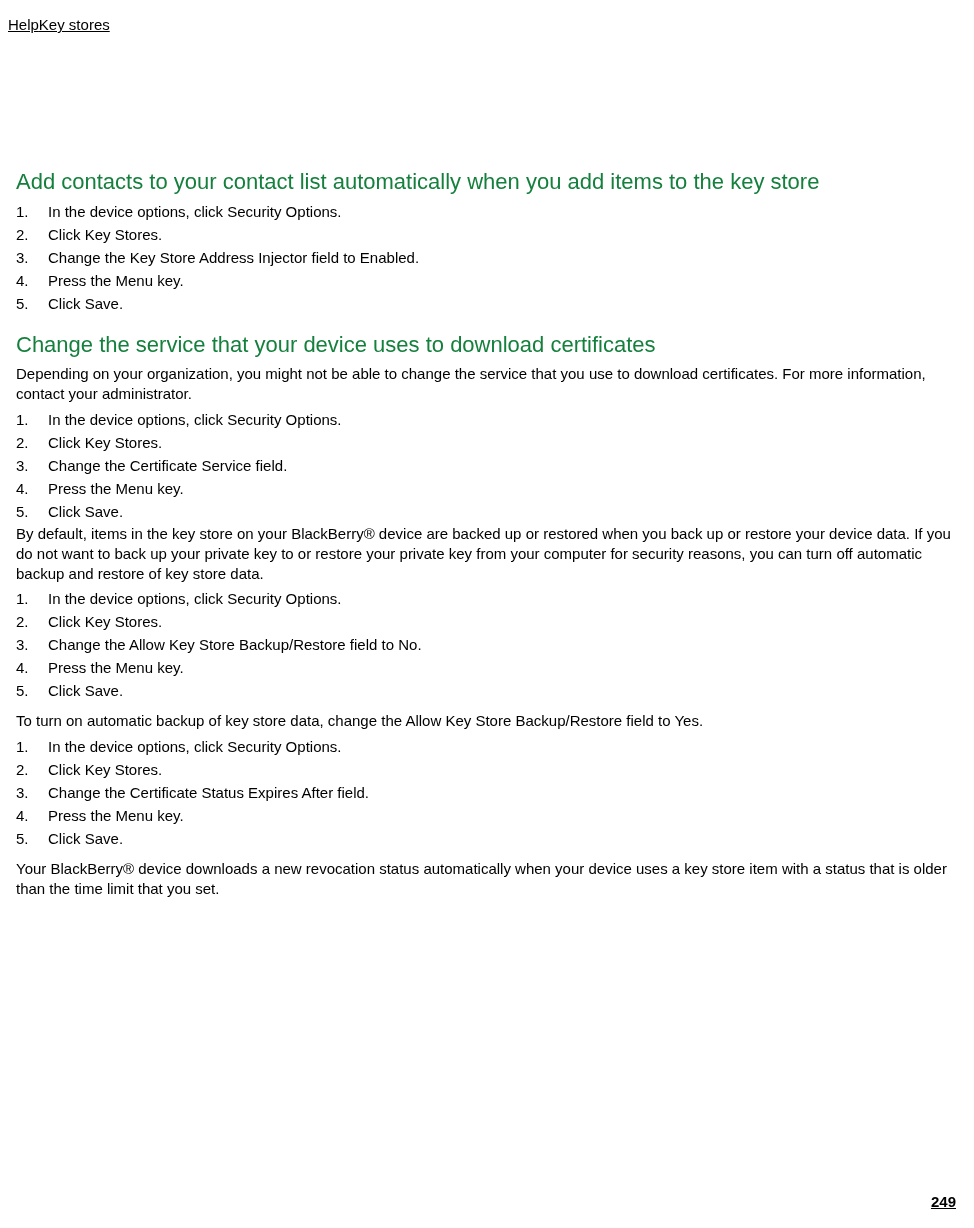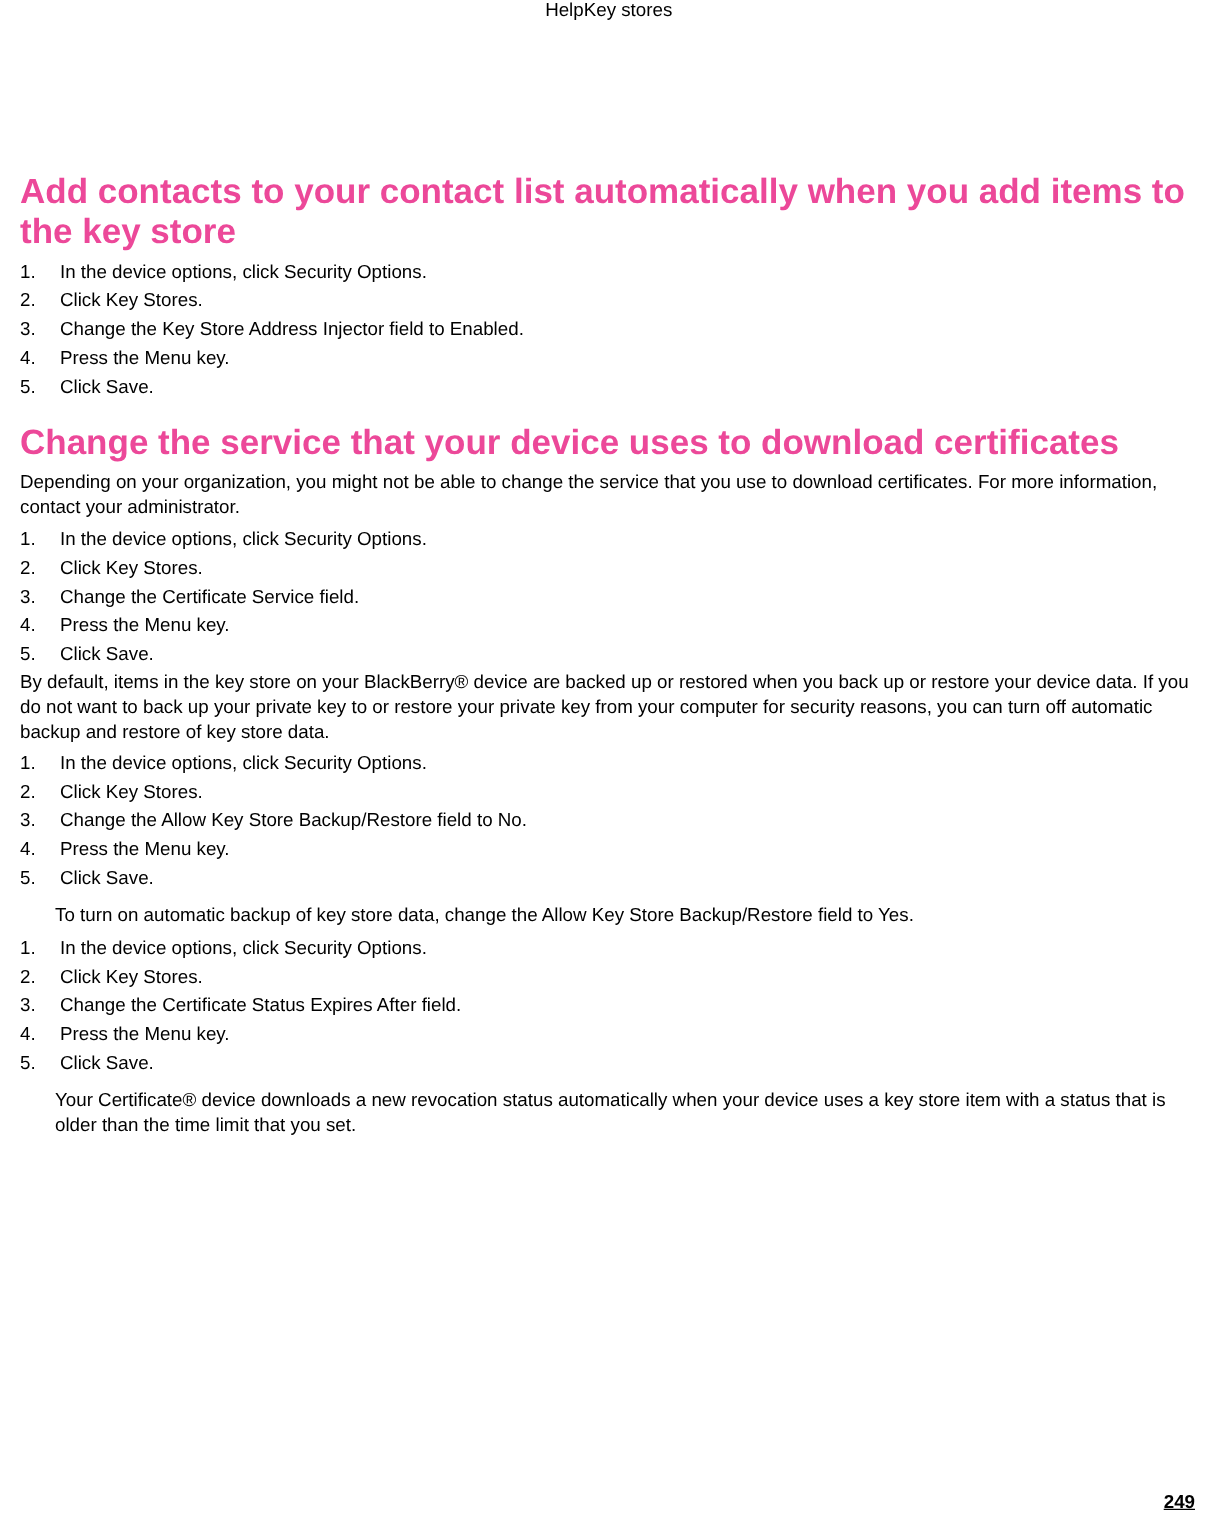--- a/index.html
+++ b/index.html
@@ -10,32 +10,33 @@
     body {
       width: 974px;
       height: 1228px;
       font-family: Arial, Helvetica, sans-serif;
       background: #ffffff;
       color: #000000;
       position: relative;
     }
     .header {
       display: flex;
-      justify-content: center;
-      padding: 0 8px;
+      justify-content: flex-start;
+      padding: 16px 8px;
       font-size: 15px;
+      text-decoration: underline;
     }
     .content {
       padding: 0 16px;
       margin-top: 120px;
     }
     h2.section-heading {
-      color: #ec4899;
-      font-size: 28px;
-      font-weight: bold;
+      color: #15803d;
+      font-size: 22px;
+      font-weight: normal;
       margin-top: 18px;
       margin-bottom: 6px;
     }
     h2.section-heading.first {
       margin-top: 0;
     }
     p.intro {
       font-size: 15px;
       line-height: 1.35;
       margin-bottom: 4px;
@@ -59,21 +60,20 @@
       position: absolute;
       left: 0;
       width: 24px;
       text-align: left;
     }
     p.followup {
       font-size: 15px;
       line-height: 1.35;
       margin-top: 10px;
       margin-bottom: 4px;
-      margin-left: 28px;
     }
     .bold {
       font-weight: normal;
     }
     .page-number {
       position: absolute;
       bottom: 18px;
       right: 18px;
       font-weight: bold;
       font-size: 15px;
@@ -115,16 +115,16 @@
       <li>Click <span class="bold">Save</span>.</li>
     </ol>
     <p class="followup">To turn on automatic backup of key store data, change the <span class="bold">Allow Key Store Backup/Restore</span> field to <span class="bold">Yes</span>.</p>
     <ol class="steps">
       <li>In the device options, click <span class="bold">Security Options</span>.</li>
       <li>Click <span class="bold">Key Stores</span>.</li>
       <li>Change the <span class="bold">Certificate Status Expires After</span> field.</li>
       <li>Press the <span class="bold">Menu</span> key.</li>
       <li>Click <span class="bold">Save</span>.</li>
     </ol>
-    <p class="followup">Your Certificate® device downloads a new revocation status automatically when your device uses a key store item with a status that is older than the time limit that you set.</p>
+    <p class="followup">Your BlackBerry® device downloads a new revocation status automatically when your device uses a key store item with a status that is older than the time limit that you set.</p>
   </div>
 
 <div class="page-number">249</div>
 
 </body></html>

